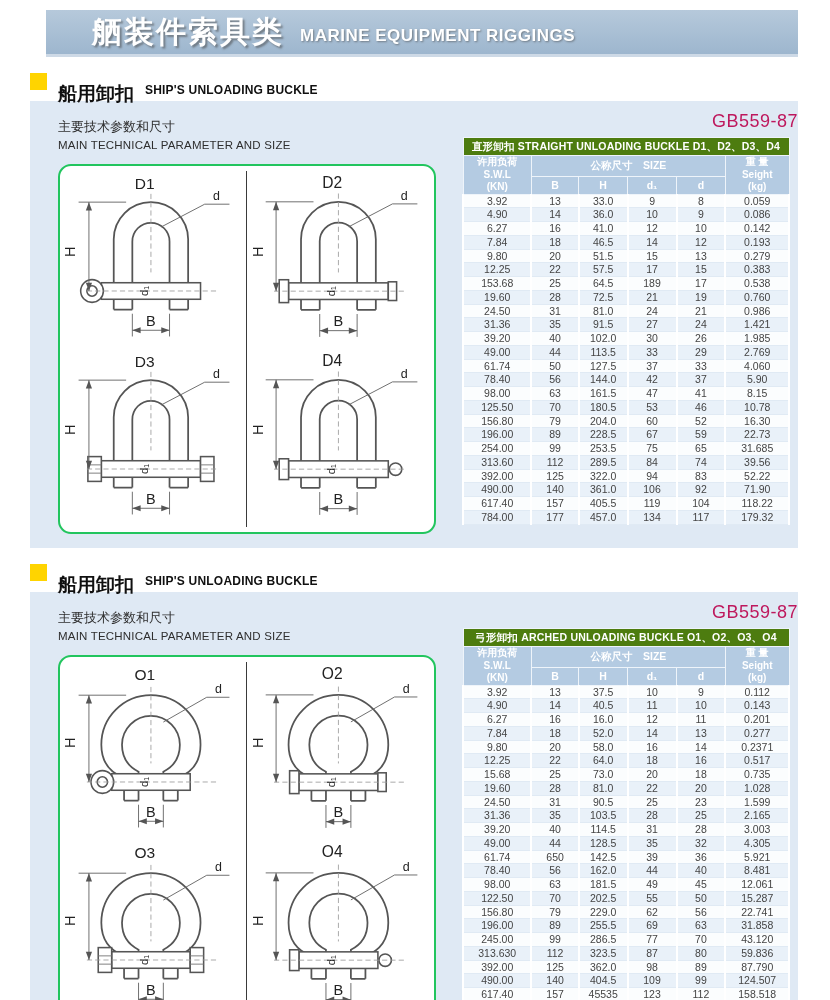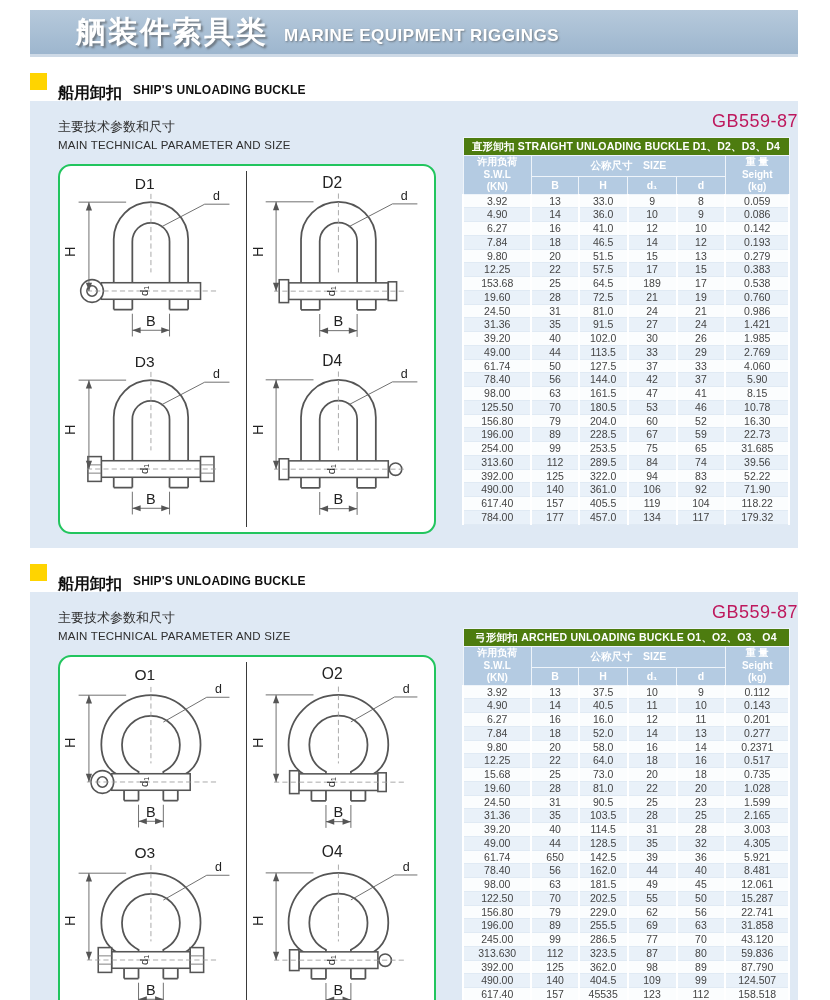--- a/index.html
+++ b/index.html
@@ -1,30 +1,30 @@
 <!DOCTYPE html>
 <html><head>
 <meta charset="utf-8">
 <style>
   html,body{margin:0;padding:0;background:#fff;}
   .page{width:830px;height:1000px;background:#fff;font-family:"Liberation Sans",sans-serif;
         position:relative;overflow:hidden;padding-top:10px;box-sizing:border-box;}
 
   
-  .banner{margin:0 32px 0 30px;height:47px;background:linear-gradient(#b6c9db,#9db6ce);
+  .banner{margin:0 32px 0 46px;height:47px;background:linear-gradient(#b6c9db,#9db6ce);
           border-bottom:3px solid #cdd9e6;display:flex;align-items:center;padding-left:46px;gap:16px;box-sizing:border-box;}
   .banner-zh{font-size:30px;font-weight:bold;color:#fff;letter-spacing:2px;
              text-shadow:2px 2px 2px rgba(70,70,70,.55);}
   .banner-en{font-size:17px;font-weight:bold;color:#fff;margin-top:8px;
              text-shadow:1px 1px 2px rgba(70,70,70,.55);letter-spacing:.5px;}
 
   
   .section-heading{display:flex;align-items:center;gap:11px;margin:14px 0 9px 30px;height:21px;}
   .bullet{width:17px;height:17px;flex:0 0 17px;}
-  .heading-zh{font-size:16px;font-weight:bold;color:#101010;margin-top:24px;}
+  .heading-zh{font-size:19px;font-weight:bold;color:#101010;margin-top:24px;}
   .heading-en{font-size:12px;font-weight:bold;color:#101010;margin-top:17px;letter-spacing:.2px;}
 
   
   .panel{margin-left:30px;width:768px;background:#dfe9f4;padding:9px 0 14px 28px;
          display:flex;box-sizing:border-box;}
   .left-col{width:392px;flex:0 0 392px;}
   .param-zh{font-size:13px;color:#2e2e2e;margin-top:8px;}
   .param-en{font-size:11.5px;color:#2e2e2e;margin-top:3px;letter-spacing:.2px;}
   .diagram-box{margin-top:13px;background:#fff;border:2px solid #22c55e;border-radius:13px;
                width:378px;box-sizing:border-box;display:flex;flex-wrap:wrap;padding:5px 0;}

